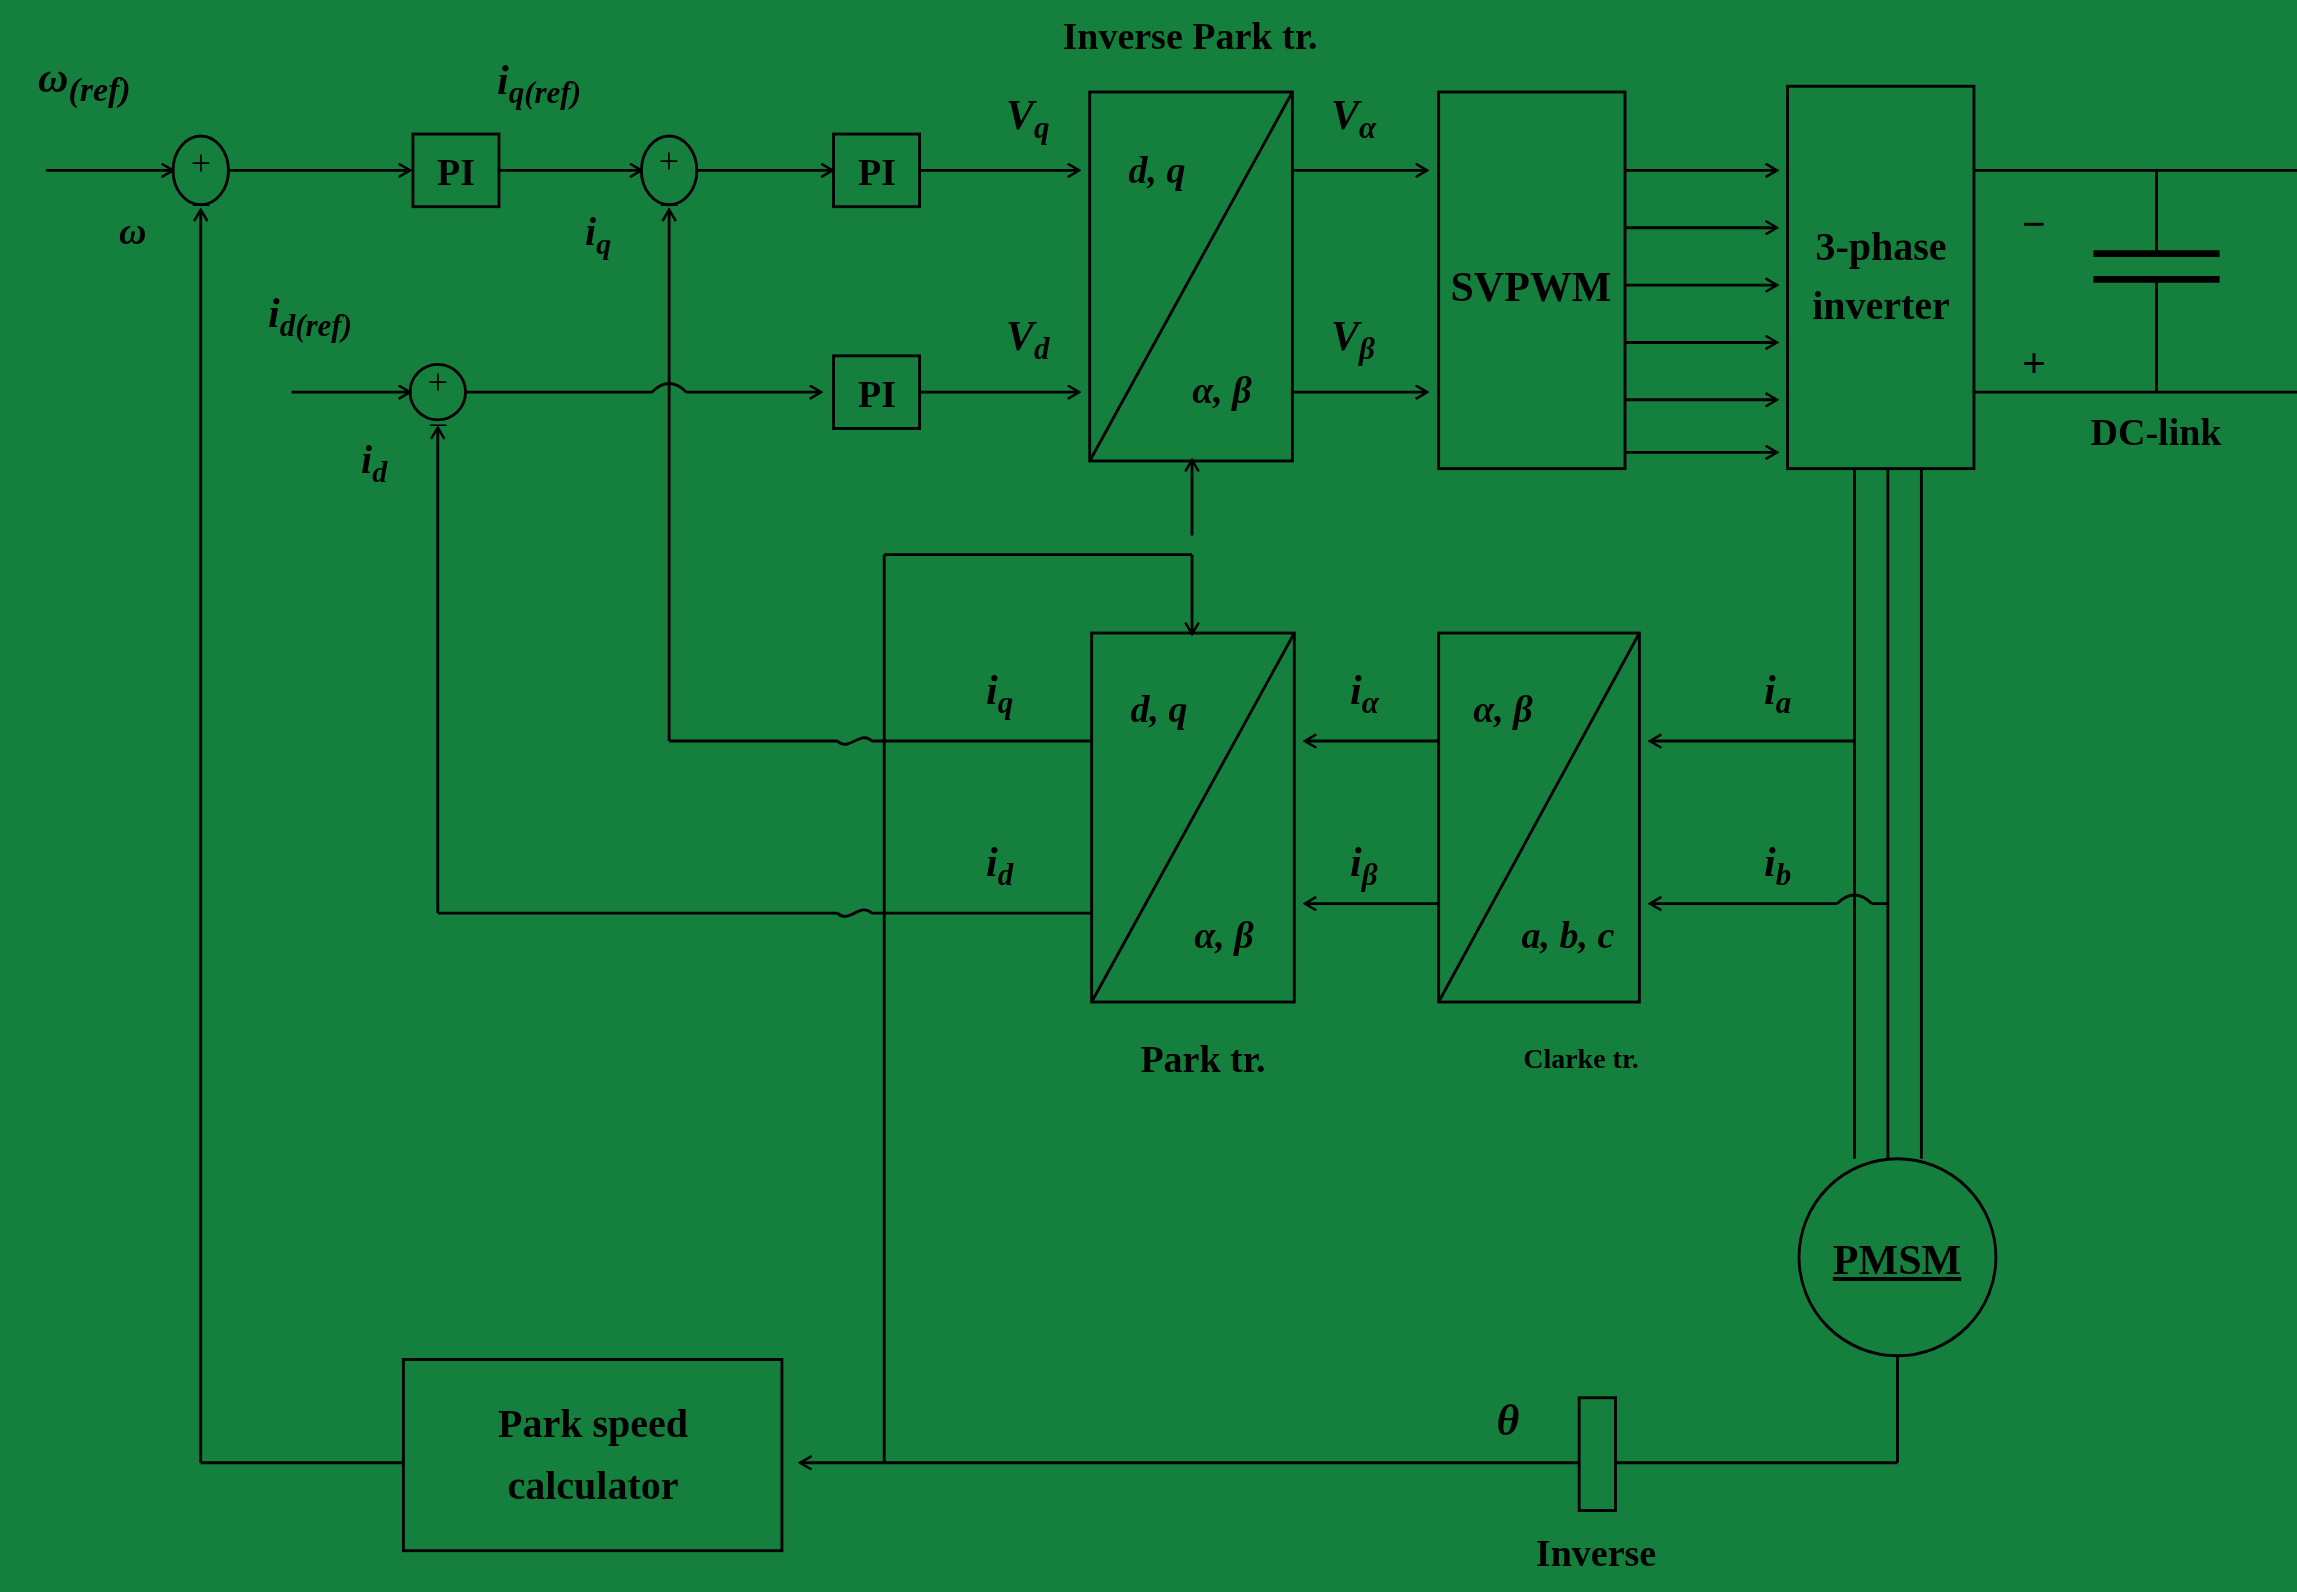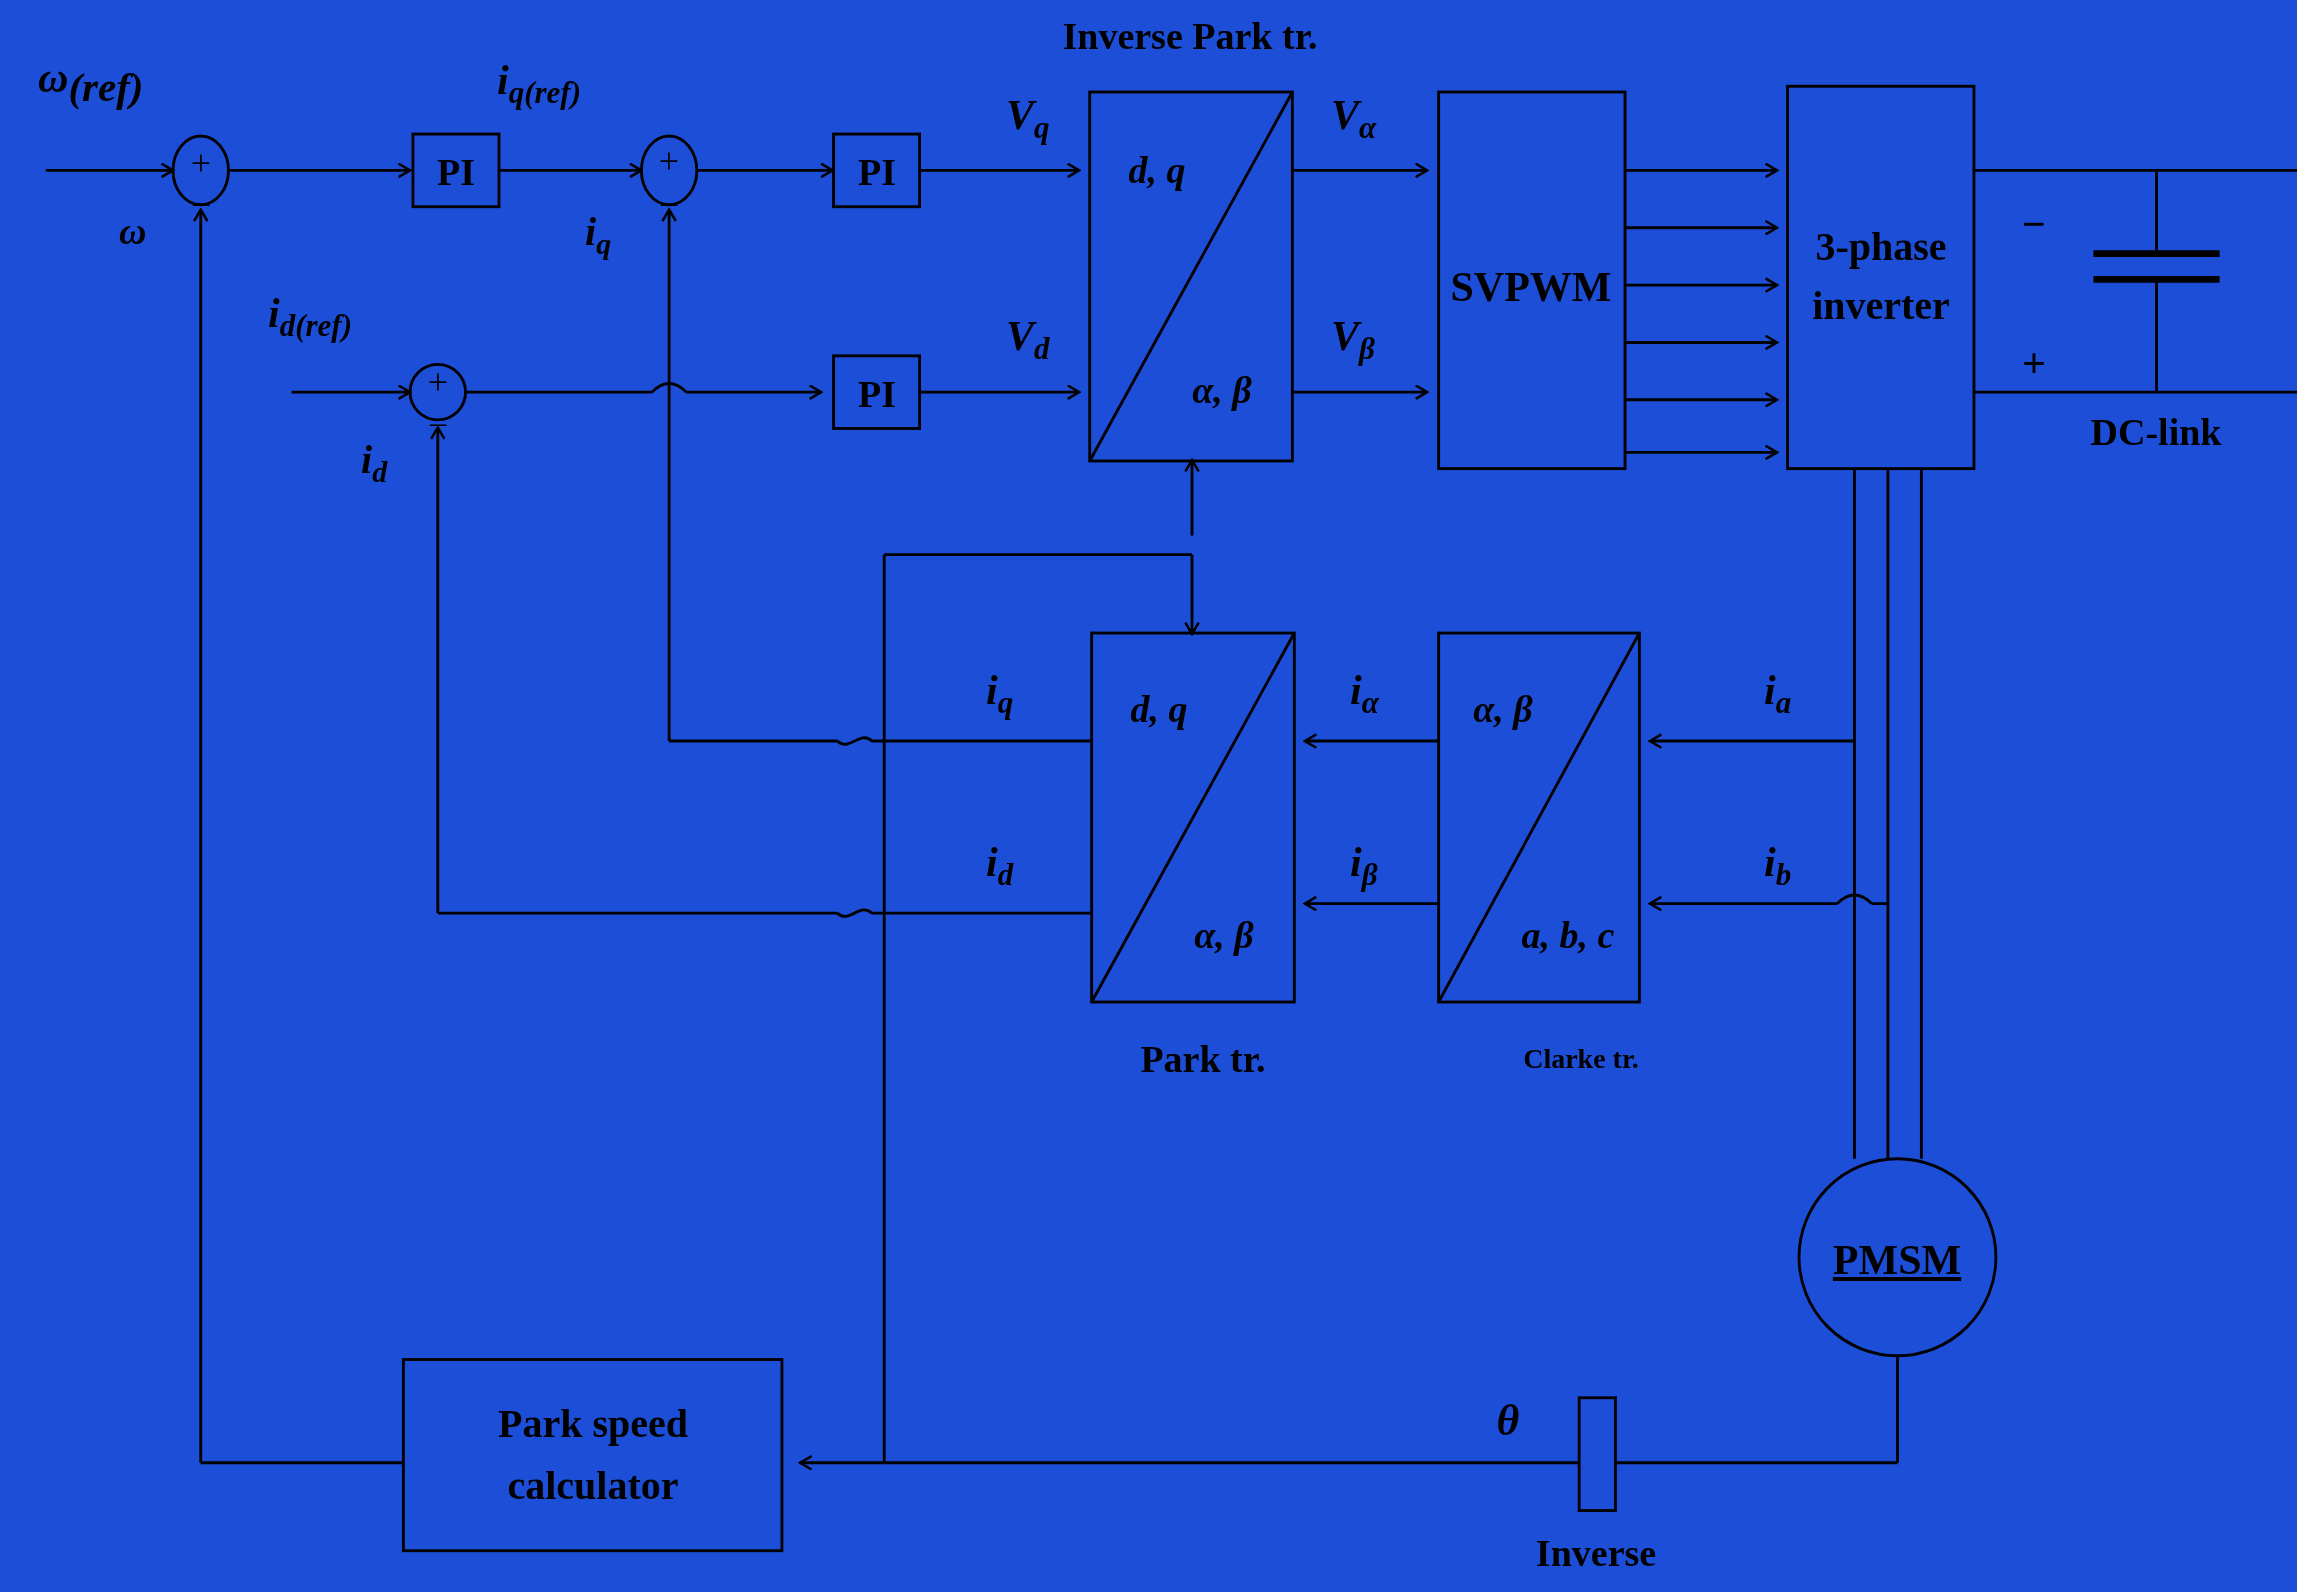--- a/index.html
+++ b/index.html
@@ -1,16 +1,16 @@
 <!DOCTYPE html>
 <html><head>
 <meta charset="utf-8">
 <style>
   html,body{margin:0;padding:0;background:#fff;}
-  #root{position:relative;width:2298px;height:1593px;background:#1d4ed8;
+  #root{position:relative;width:2298px;height:1593px;background:#15803d;
         font-family:"Liberation Serif",serif;overflow:hidden;}
   svg{position:absolute;left:0;top:0;width:2298px;height:1593px;}
   .lbl{position:absolute;font-family:"Liberation Serif",serif;color:#000;
        white-space:nowrap;line-height:1;}
   .bold{font-weight:bold;}
   .ital{font-style:italic;font-weight:bold;}
   .ctr{transform:translate(-50%,-50%);text-align:center;}
 </style>
 </head>
 <body>
@@ -143,21 +143,21 @@
   <div class="lbl bold ctr" style="left:593px;top:1486px;font-size:40px;">calculator</div>
 
   <div class="lbl ctr" style="left:201px;top:163px;font-size:36px;">+</div>
   <div class="lbl ctr" style="left:201px;top:191px;font-size:32.5px;">_</div>
   <div class="lbl ctr" style="left:669px;top:161px;font-size:36px;">+</div>
   <div class="lbl ctr" style="left:669px;top:191px;font-size:32.5px;">_</div>
   <div class="lbl ctr" style="left:438px;top:382px;font-size:36px;">+</div>
   <div class="lbl ctr" style="left:438px;top:411px;font-size:32.5px;">_</div>
 
   <div class="lbl" style="left:38px;top:57px;font-size:42px;">
-    <span class="ital">ω</span><span class="ital" style="font-size:41px;vertical-align:sub;">(ref)</span>
+    <span class="ital">ω</span><span class="ital" style="font-size:34px;vertical-align:sub;">(ref)</span>
   </div>
   <div class="lbl ital" style="left:119px;top:212px;font-size:38px;">ω</div>
 
   <div class="lbl" style="left:497px;top:59px;font-size:42px;">
     <span class="ital">i</span><span class="ital" style="font-size:31px;vertical-align:sub;">q(ref)</span>
   </div>
   <div class="lbl" style="left:585px;top:212px;font-size:40px;">
     <span class="ital">i</span><span class="ital" style="font-size:30px;vertical-align:sub;">q</span>
   </div>
 

